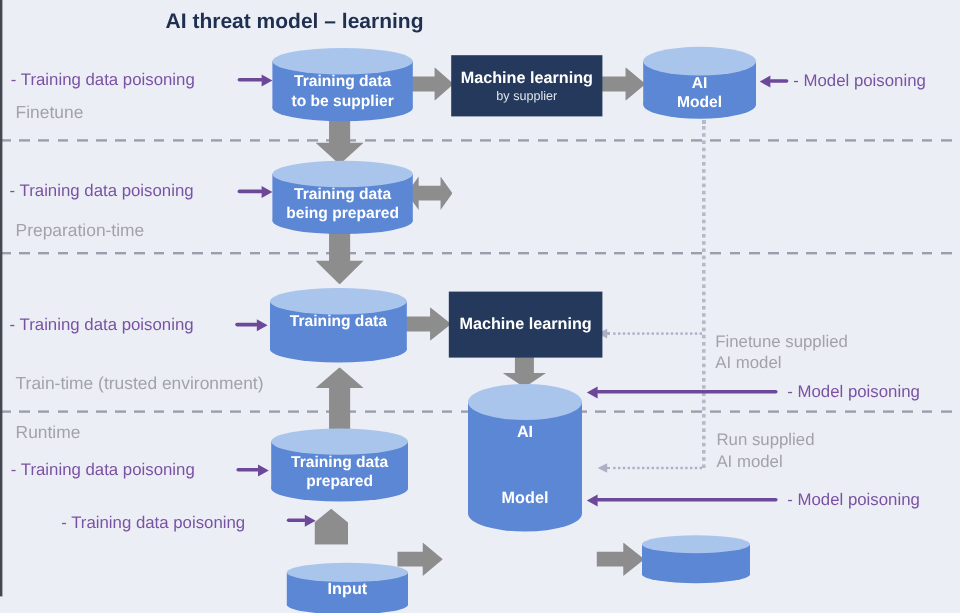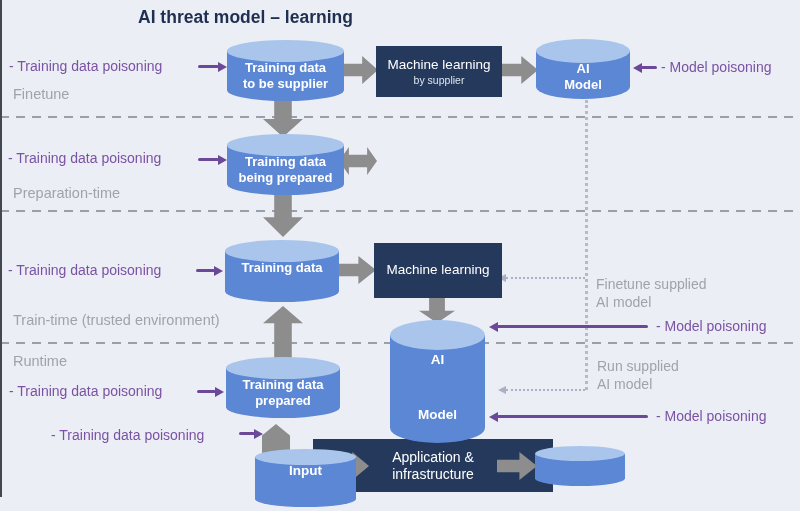--- a/index.html
+++ b/index.html
@@ -34,21 +34,21 @@
   .cyl .body{position:absolute;left:0;right:0;top:calc(var(--cap)/2);bottom:calc(var(--cap)/2);background:#5b87d5;}
   .cyl::after{content:"";position:absolute;left:0;right:0;bottom:0;height:var(--cap);border-radius:50%;background:#5b87d5;}
   .cyl .cap{position:absolute;left:0;right:0;top:0;height:var(--cap);border-radius:50%;background:#a9c5ec;z-index:2;}
   .cyl .clabel{position:absolute;left:0;right:0;top:calc(var(--cap)*0.9);bottom:calc(var(--cap)/2);z-index:3;
     display:flex;flex-direction:column;justify-content:space-between;align-items:center;
     color:#ffffff;font-weight:700;font-size:13px;line-height:1.25;text-align:center;}
   .cyl.tall .clabel{line-height:1.9;font-size:13.5px;}
   
   .nbox{position:absolute;background:#24395c;z-index:3;display:flex;flex-direction:column;
     justify-content:center;align-items:center;color:#fff;text-align:center;}
-  .nbox .btitle{font-weight:400;font-size:13.5px;line-height:1.2;}
+  .nbox .btitle{font-weight:700;font-size:13.5px;line-height:1.2;}
   .nbox .bsub{font-size:10.5px;color:#dfe5ee;margin-top:1px;}
   
   .txt{position:absolute;z-index:6;white-space:nowrap;}
   .title{font-size:17.5px;font-weight:700;color:#1e2f4f;}
   .seclab{font-size:14.5px;color:#a2a2aa;}
   .purple{font-size:14px;color:#7a52a3;}
   .note{font-size:14px;color:#a2a2aa;line-height:1.3;white-space:normal;z-index:2;}
   .border-left{position:absolute;left:0;top:0;width:2px;height:497px;background:#43474e;z-index:8;}
 </style>
 </head>
@@ -85,24 +85,20 @@
   <div class="ba r over" style="left:331px;top:452px;width:38px;height:28px;"></div>
   <div class="ba r over" style="left:497px;top:452px;width:40px;height:28px;"></div>
 
   <div class="nbox" style="left:376px;top:46px;width:126px;height:51px;">
     <div class="btitle">Machine learning</div>
     <div class="bsub">by supplier</div>
   </div>
   <div class="nbox" style="left:374px;top:243px;width:128px;height:55px;">
     <div class="btitle">Machine learning</div>
   </div>
-  <div class="nbox" style="left:313px;top:439px;width:240px;height:53px;">
-    <div class="btitle" style="font-size:14px;">Application &amp;</div>
-    <div class="btitle" style="font-size:14px;">infrastructure</div>
-  </div>
 
   <div class="cyl" style="left:227px;top:40px;width:117px;height:61px;">
     <i class="body"></i>
       <i class="cap"></i>
     <div class="clabel">
         <span>Training data</span>
         <span>to be supplier</span>
       </div>
   </div>
   <div class="cyl" style="left:536px;top:39px;width:94px;height:60px;--cap:24px;">
@@ -137,21 +133,21 @@
       </div>
   </div>
   <div class="cyl tall" style="left:390px;top:320px;width:95px;height:123px;--cap:30px;">
     <i class="body"></i>
       <i class="cap"></i>
     <div class="clabel">
         <span>AI</span>
         <span>Model</span>
       </div>
   </div>
-  <div class="cyl" style="left:239px;top:449px;width:101px;height:58px;margin-left:16px;--cap:16px;">
+  <div class="cyl" style="left:239px;top:469px;width:101px;height:43px;--cap:16px;">
     <i class="body"></i>
       <i class="cap"></i>
     <div class="clabel" style="font-size:13.5px;">
         <span>Input</span>
       </div>
   </div>
   <div class="cyl" style="left:535px;top:446px;width:90px;height:40px;--cap:15px;">
     <i class="body"></i>
       <i class="cap"></i>
   </div>

